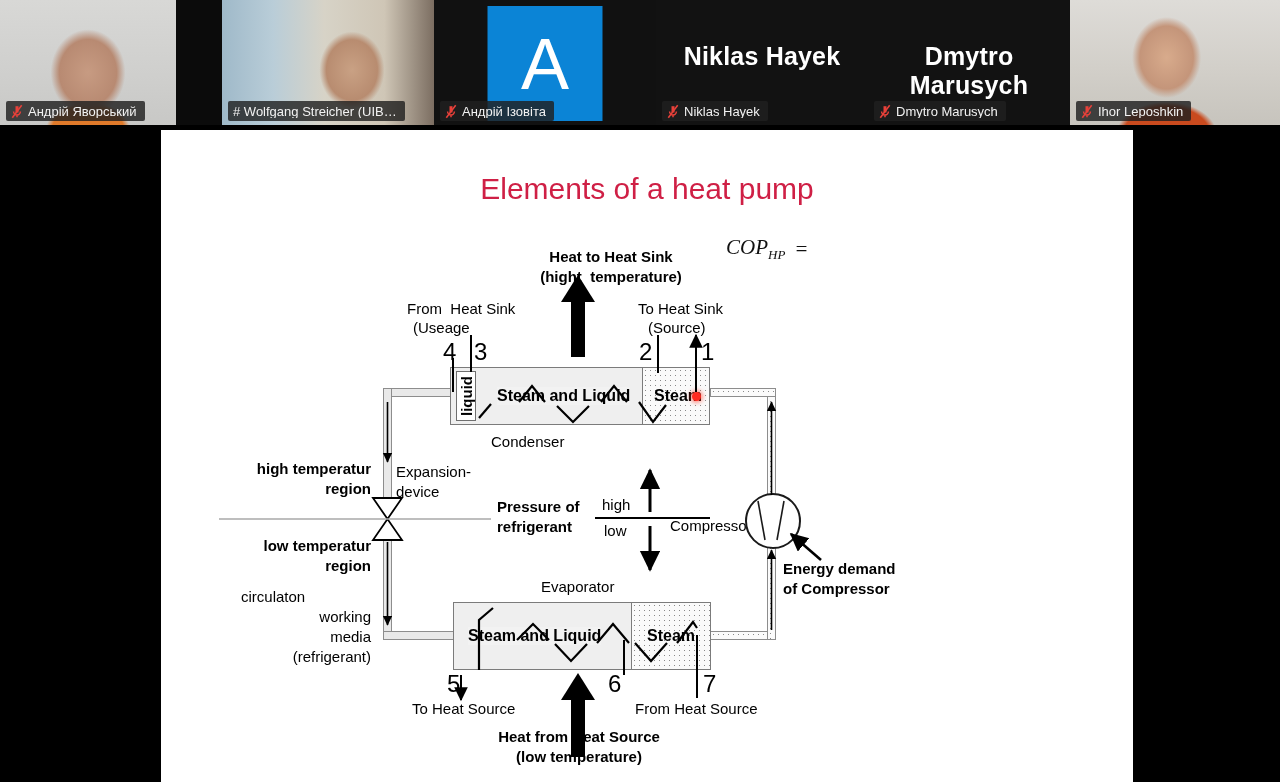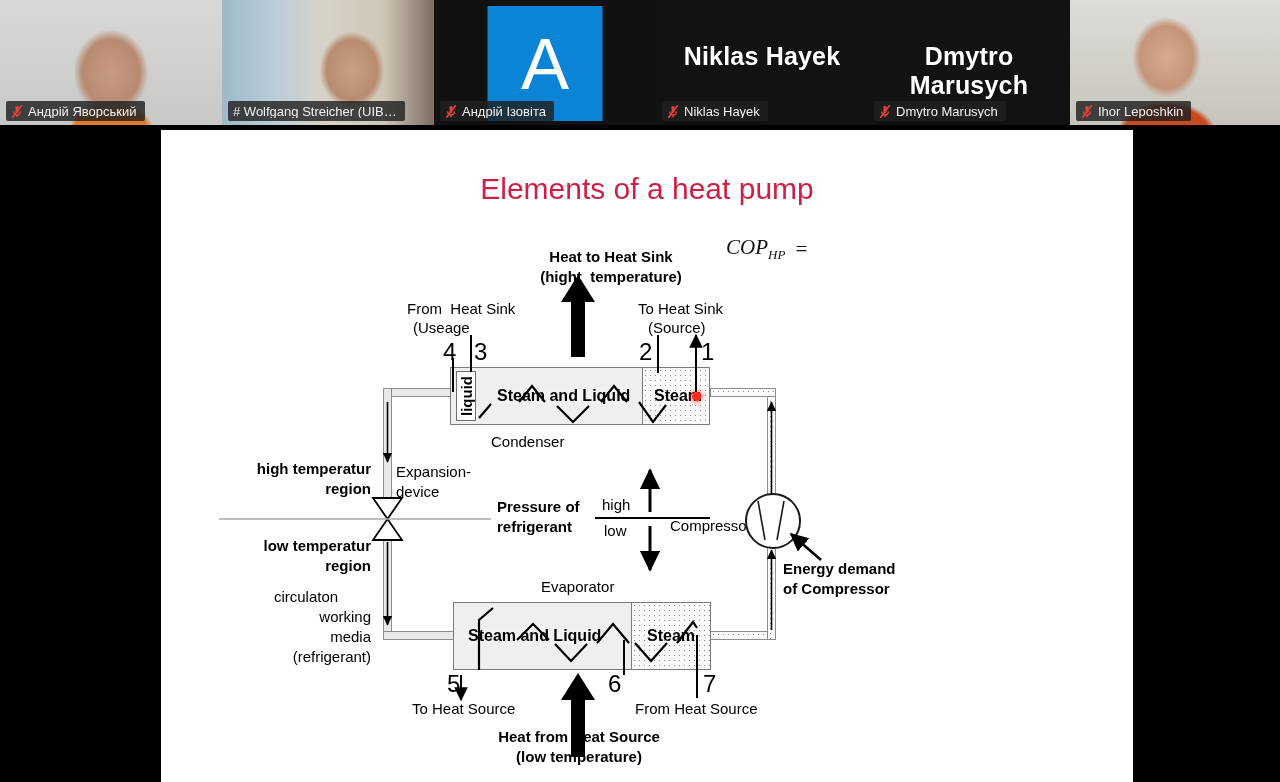--- a/index.html
+++ b/index.html
@@ -74,21 +74,21 @@
          box-shadow:0 0 4px 2px rgba(255,60,40,.55);}
   .comp{position:absolute;border:2px solid #1a1a1a;border-radius:50%;background:#fff;}
 </style>
 </head>
 <body>
 
 <div class="stage">
 
   <div class="strip">
 
-    <div class="tile" style="left:0;width:222px;">
+    <div class="tile" style="left:0;width:176px;">
       <div class="vid ph1"></div>
       <div class="namebar">
         <span class="mic">
           <svg width="12" height="15" viewBox="0 0 12 15">
               <g fill="none" stroke="#e8413a" stroke-width="1.5">
           <path d="M6 2.2v6.3" stroke-width="3"></path>
                 <path d="M2.6 7.6a3.4 3.4 0 0 0 6.8 0"></path>
                 <path d="M6 11.2v2.1"></path>
           <path d="M1.3 13.8L10.7 1.2" stroke-width="1.6"></path>
               </g>
@@ -233,21 +233,21 @@
     </div>
 
     <div class="lbl sans f-b" style="left:80px;top:330px;width:130px;text-align:right;font-size:15px;">high temperatur</div>
     <div class="lbl sans f-b" style="left:80px;top:350px;width:130px;text-align:right;font-size:15px;">region</div>
     <div class="lbl sans f-b" style="left:80px;top:407px;width:130px;text-align:right;font-size:15px;">low temperatur</div>
     <div class="lbl sans f-b" style="left:80px;top:427px;width:130px;text-align:right;font-size:15px;">region</div>
 
     <div class="lbl sans" style="left:235px;top:333px;font-size:15px;">Expansion-</div>
     <div class="lbl sans" style="left:235px;top:353px;font-size:15px;">device</div>
 
-    <div class="lbl sans" style="left:80px;top:458px;width:130px;text-align:center;font-size:15px;">circulaton</div>
+    <div class="lbl sans" style="left:80px;top:458px;width:130px;text-align:left;font-size:15px;">circulaton</div>
     <div class="lbl sans" style="left:80px;top:478px;width:130px;text-align:right;font-size:15px;">working</div>
     <div class="lbl sans" style="left:80px;top:498px;width:130px;text-align:right;font-size:15px;">media</div>
     <div class="lbl sans" style="left:70px;top:518px;width:140px;text-align:right;font-size:15px;">(refrigerant)</div>
 
     <div class="lbl sans f-b" style="left:336px;top:368px;font-size:15px;">Pressure of</div>
     <div class="lbl sans f-b" style="left:336px;top:388px;font-size:15px;">refrigerant</div>
     <div class="lbl sans" style="left:441px;top:366px;font-size:15px;">high</div>
     <div class="lbl sans" style="left:443px;top:392px;font-size:15px;">low</div>
     <div class="bline" style="left:434px;top:387px;width:115px;height:2px;"></div>
 

